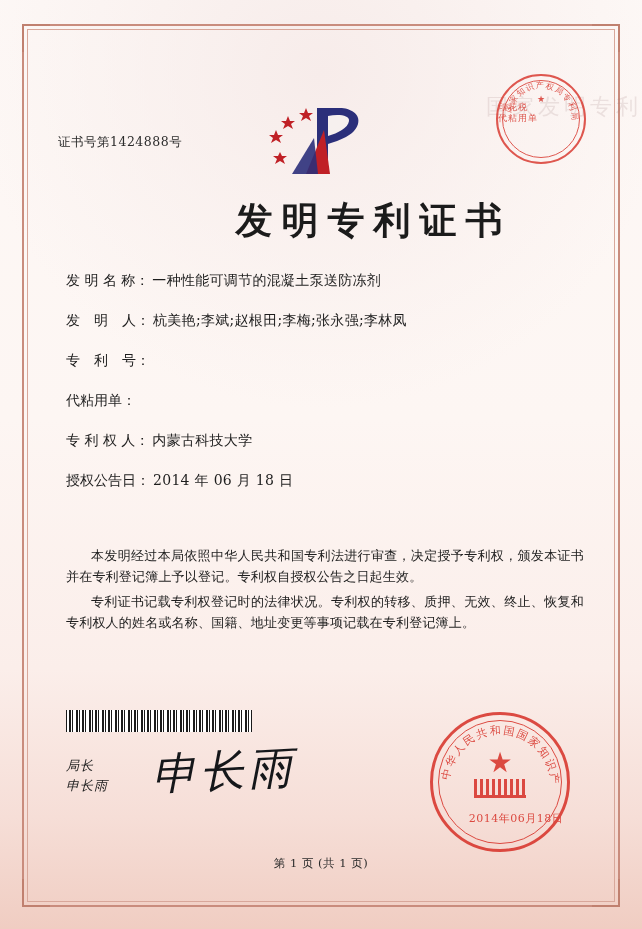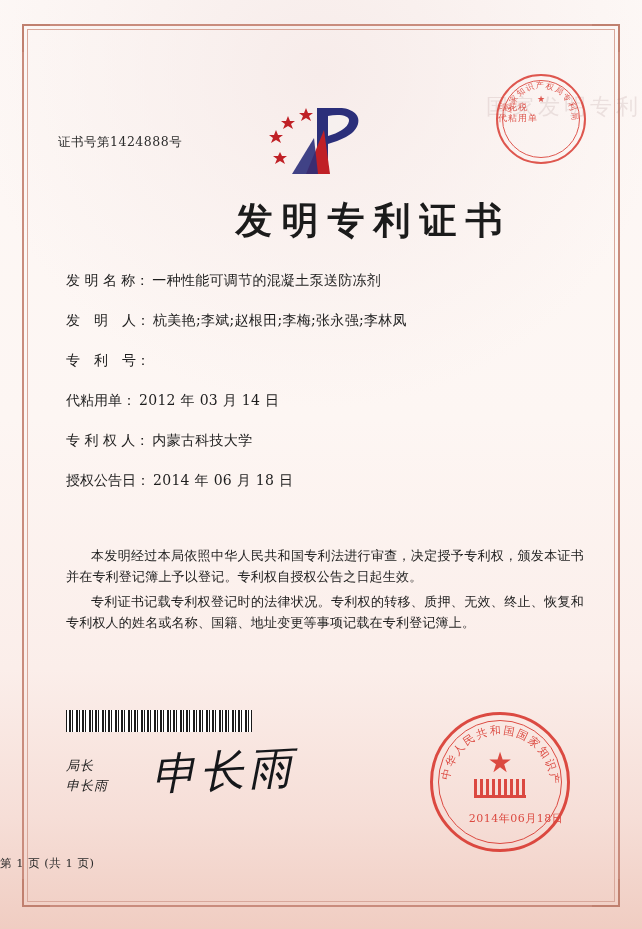--- a/index.html
+++ b/index.html
@@ -268,20 +268,21 @@
     position: absolute;
     left: 0; top: 0; width: 100%; height: 100%;
   }
 
   
   .page-footer {
     position: absolute;
     left: 0;
     bottom: 58px;
     width: 100%;
+    text-align: center;
     font-size: 11.5px;
     color: #2b2b2b;
     letter-spacing: 0.5px;
   }
 </style>
 </head>
 <body>
 
 <div id="certificate">
 
@@ -342,21 +343,20 @@
       <span class="field-colon">：</span>
       <span class="field-value">杭美艳;李斌;赵根田;李梅;张永强;李林凤</span>
     </div>
     <div class="field-row">
       <span class="field-label">专　利　号</span>
       <span class="field-colon">：</span>
     </div>
     <div class="field-row">
       <span class="field-label">代粘用单</span>
       <span class="field-colon">：</span>
-      <span class="field-value">2012 年 03 月 14 日</span>
     </div>
     <div class="field-row">
       <span class="field-label">专 利 权 人</span>
       <span class="field-colon">：</span>
       <span class="field-value">内蒙古科技大学</span>
     </div>
     <div class="field-row">
       <span class="field-label">授权公告日</span>
       <span class="field-colon">：</span>
       <span class="field-value">2014 年 06 月 18 日</span>

